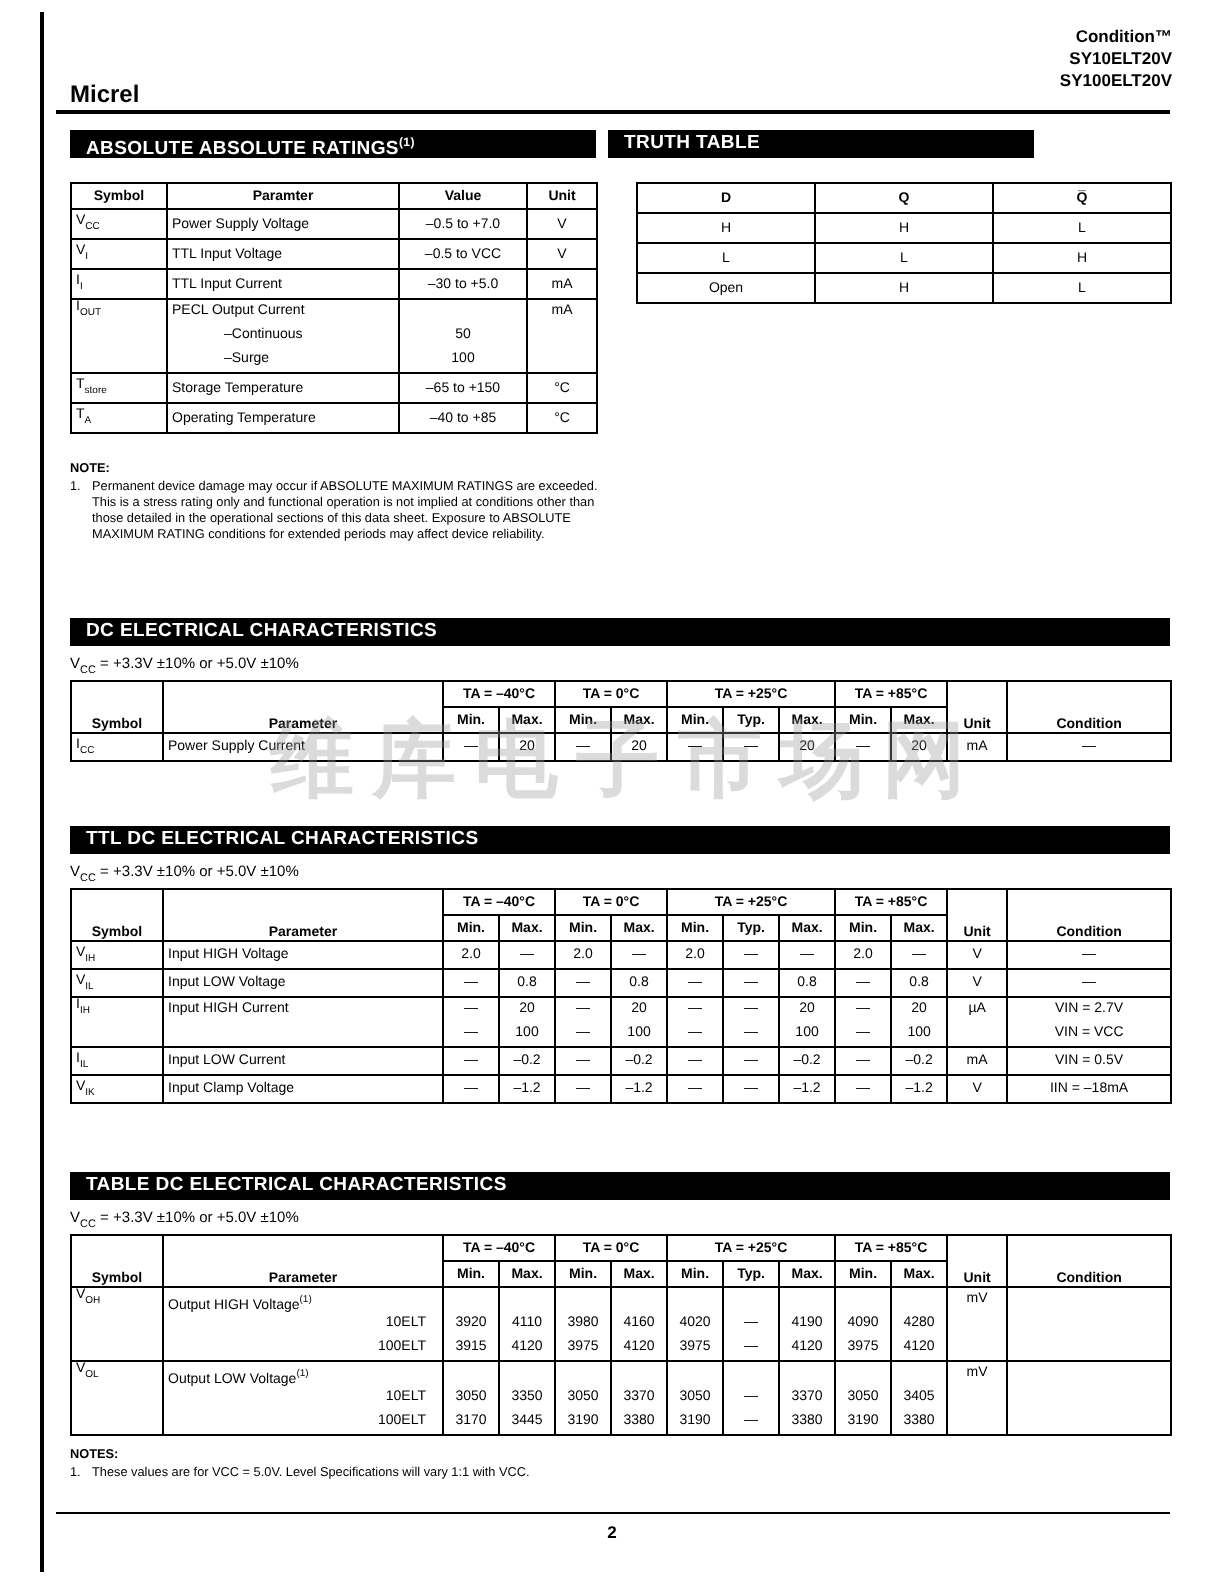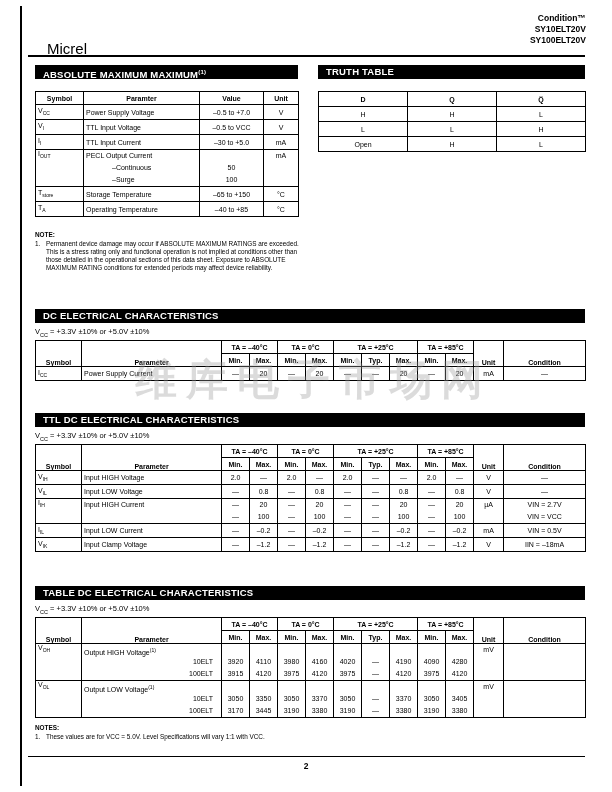--- a/index.html
+++ b/index.html
@@ -1,21 +1,21 @@
 <!DOCTYPE html>
 <html><head>
 <meta charset="utf-8">
 <style>
   html,body{margin:0;padding:0;}
   body{width:612px;height:792px;position:relative;background:#ffffff;color:#000;
        font-family:"Liberation Sans", sans-serif;}
   .abs{position:absolute;}
   .rule{position:absolute;height:1px;background:#000;}
   .leftbar{position:absolute;left:20px;top:6px;width:2px;height:780px;background:#000;}
-  .hdr-brand{position:absolute;left:47px;top:40px;font-size:15px;font-weight:normal;}
+  .hdr-brand{position:absolute;left:35px;top:40px;font-size:12px;font-weight:bold;}
   .hdr-parts{position:absolute;right:26px;top:13px;text-align:right;font-size:8.5px;font-weight:bold;line-height:11px;}
   .bar{position:absolute;height:14px;background:#000;color:#fff;font-weight:bold;font-size:9.5px;
        line-height:14px;padding-left:8px;letter-spacing:.2px;box-sizing:border-box;}
   .bar sup{font-size:6px;}
   .vcc{position:absolute;font-size:7.5px;}
   .vcc sub{font-size:5.5px;}
   sub{font-size:5px;}
   sup{font-size:5px;}
   table.ds{position:absolute;border-collapse:collapse;table-layout:fixed;background:#fff;}
   table.ds th,table.ds td{border:1px solid #000;font-size:7px;padding:0 2px;overflow:hidden;box-sizing:border-box;}
@@ -51,23 +51,23 @@
 
   <div class="hdr-brand">Micrel</div>
   <div class="hdr-parts">
     <div>Condition™</div>
     <div>SY10ELT20V</div>
     <div>SY100ELT20V</div>
   </div>
   <div class="rule" style="left:28px;top:55px;width:557px;height:2px;"></div>
 
   <div class="bar" style="left:35px;top:65px;width:263px;">
-    <span>ABSOLUTE MAXIMUM MAXIMUM</span><sup>(1)</sup>
-  </div>
-  <div class="bar" style="left:318px;top:65px;width:267px;">
+    <span>ABSOLUTE ABSOLUTE RATINGS</span><sup>(1)</sup>
+  </div>
+  <div class="bar" style="left:304px;top:65px;width:213px;">
     <span>TRUTH TABLE</span>
   </div>
 
   <table class="ds am" style="left:35px;top:91px;width:263px;">
     <colgroup>
         <col style="width:48px">
         <col style="width:116px">
         <col style="width:64px">
         <col style="width:35px">
       </colgroup>

